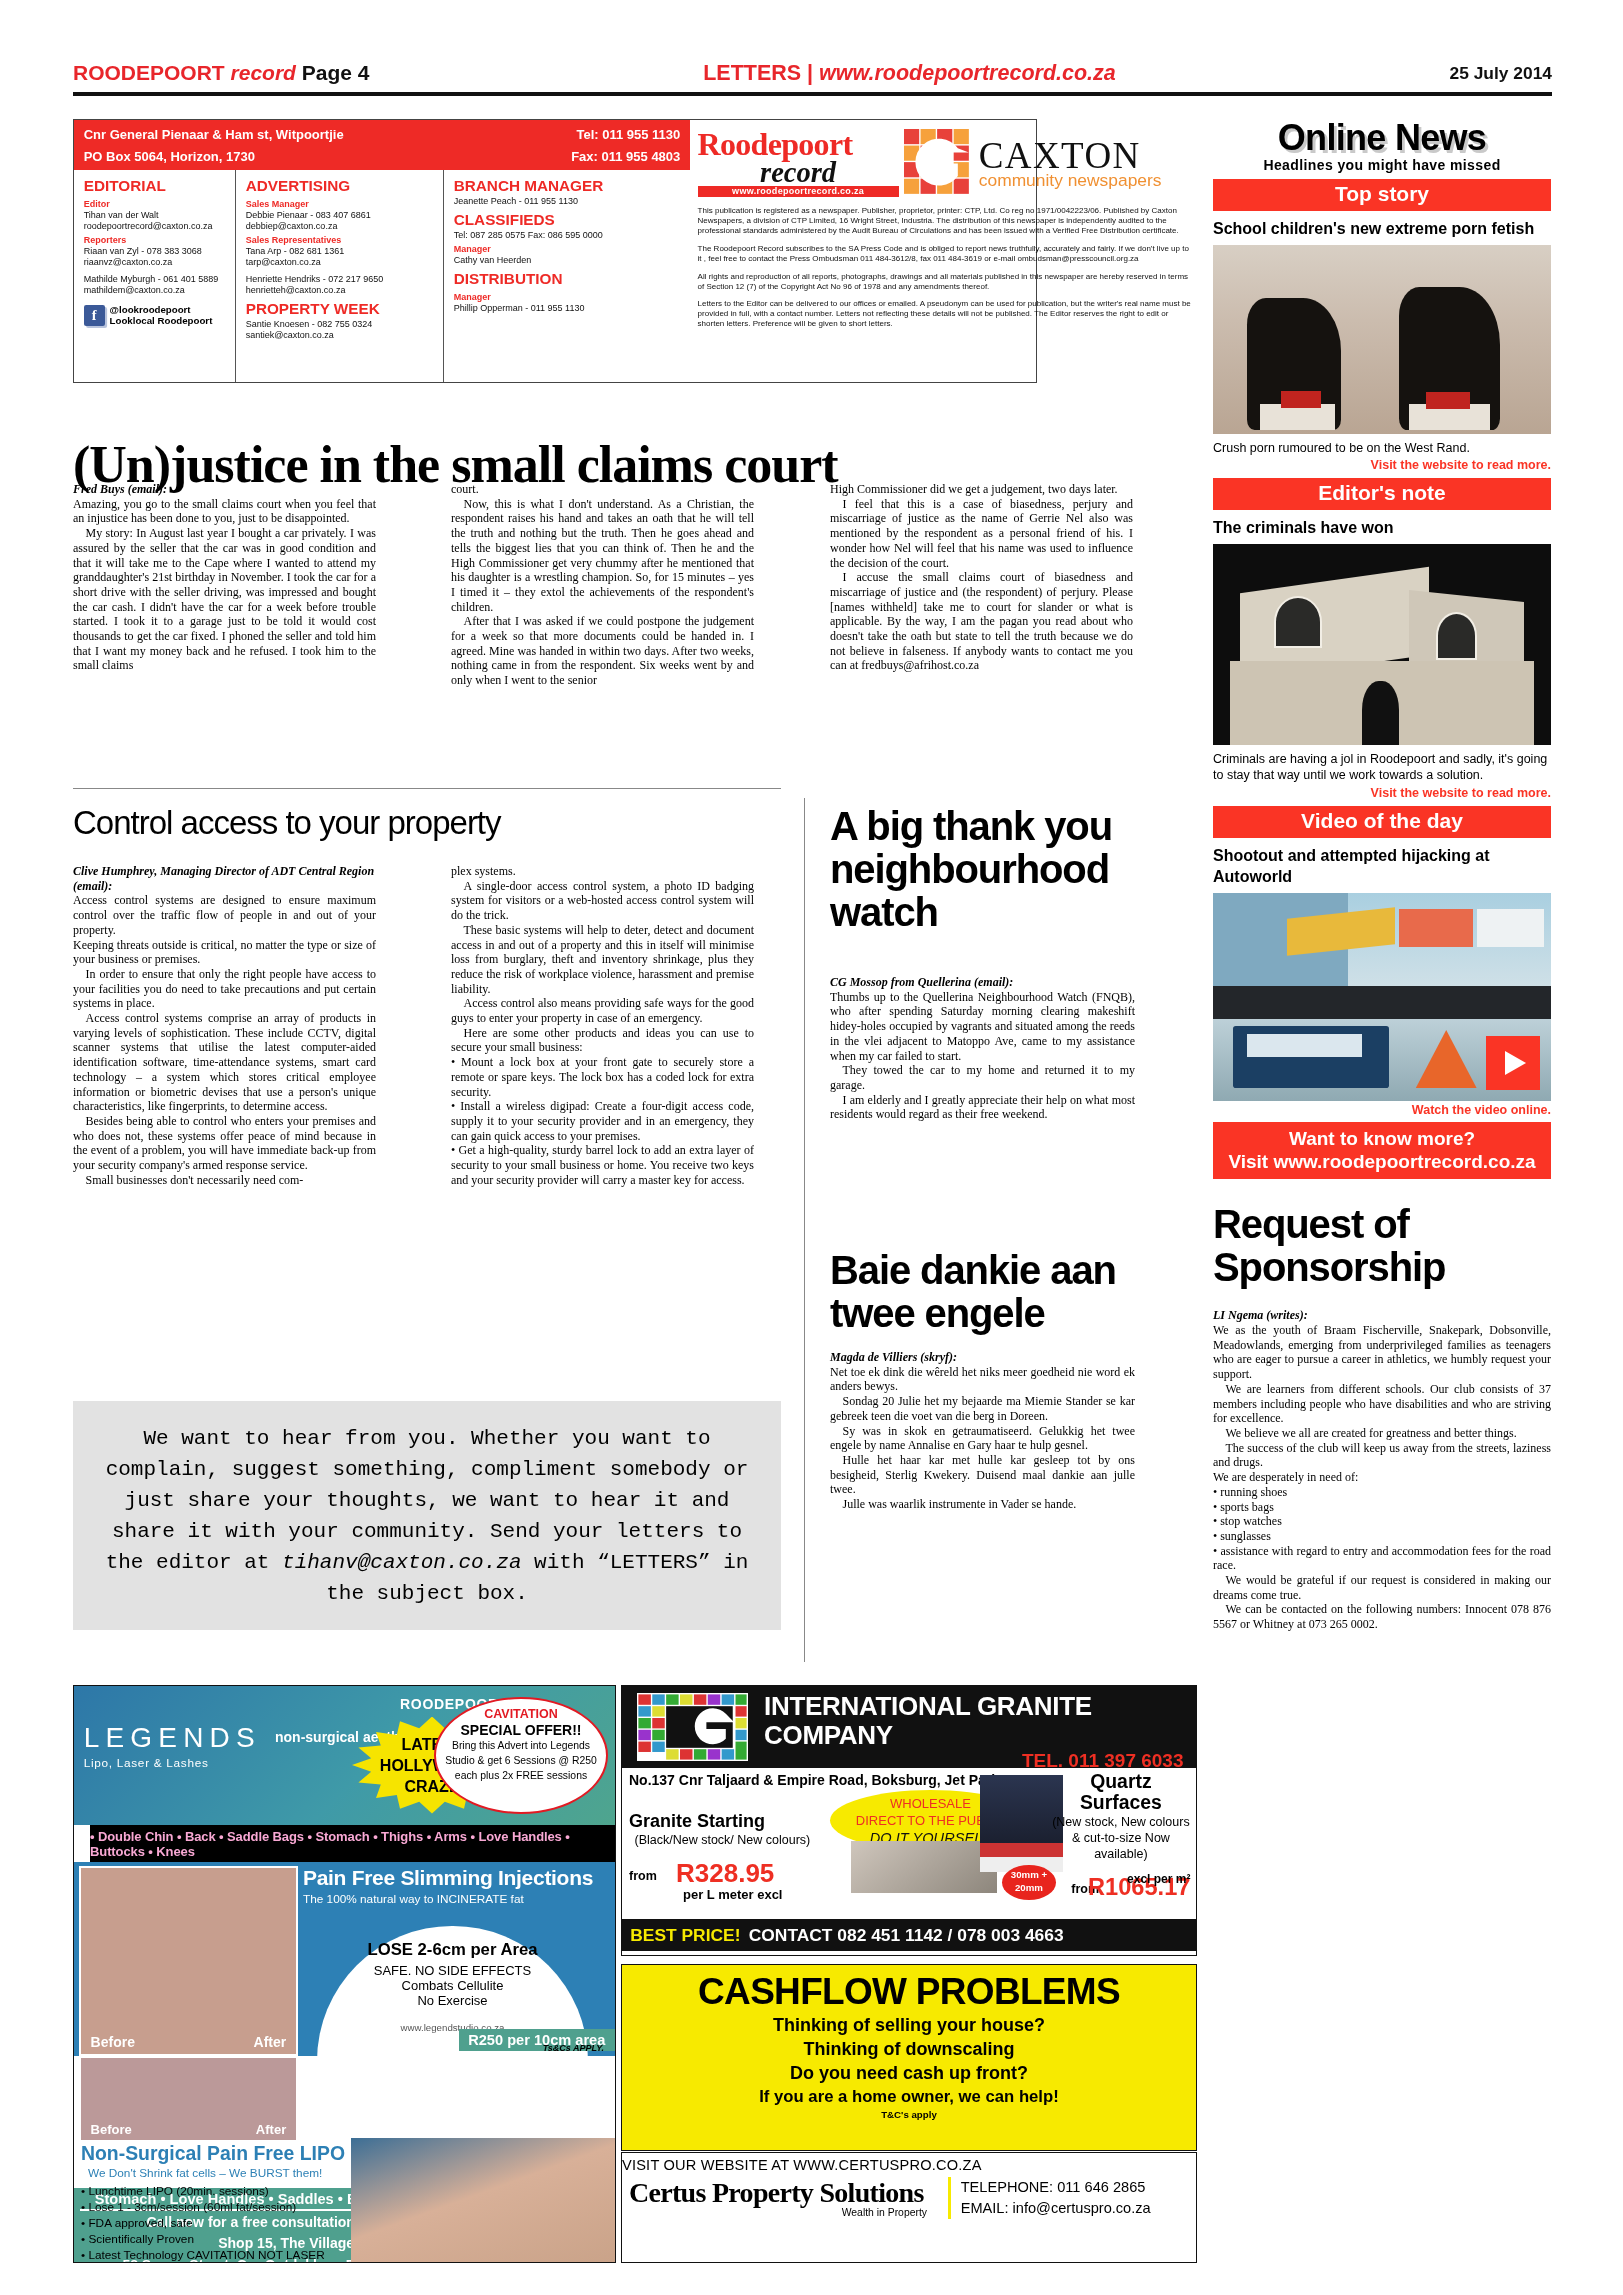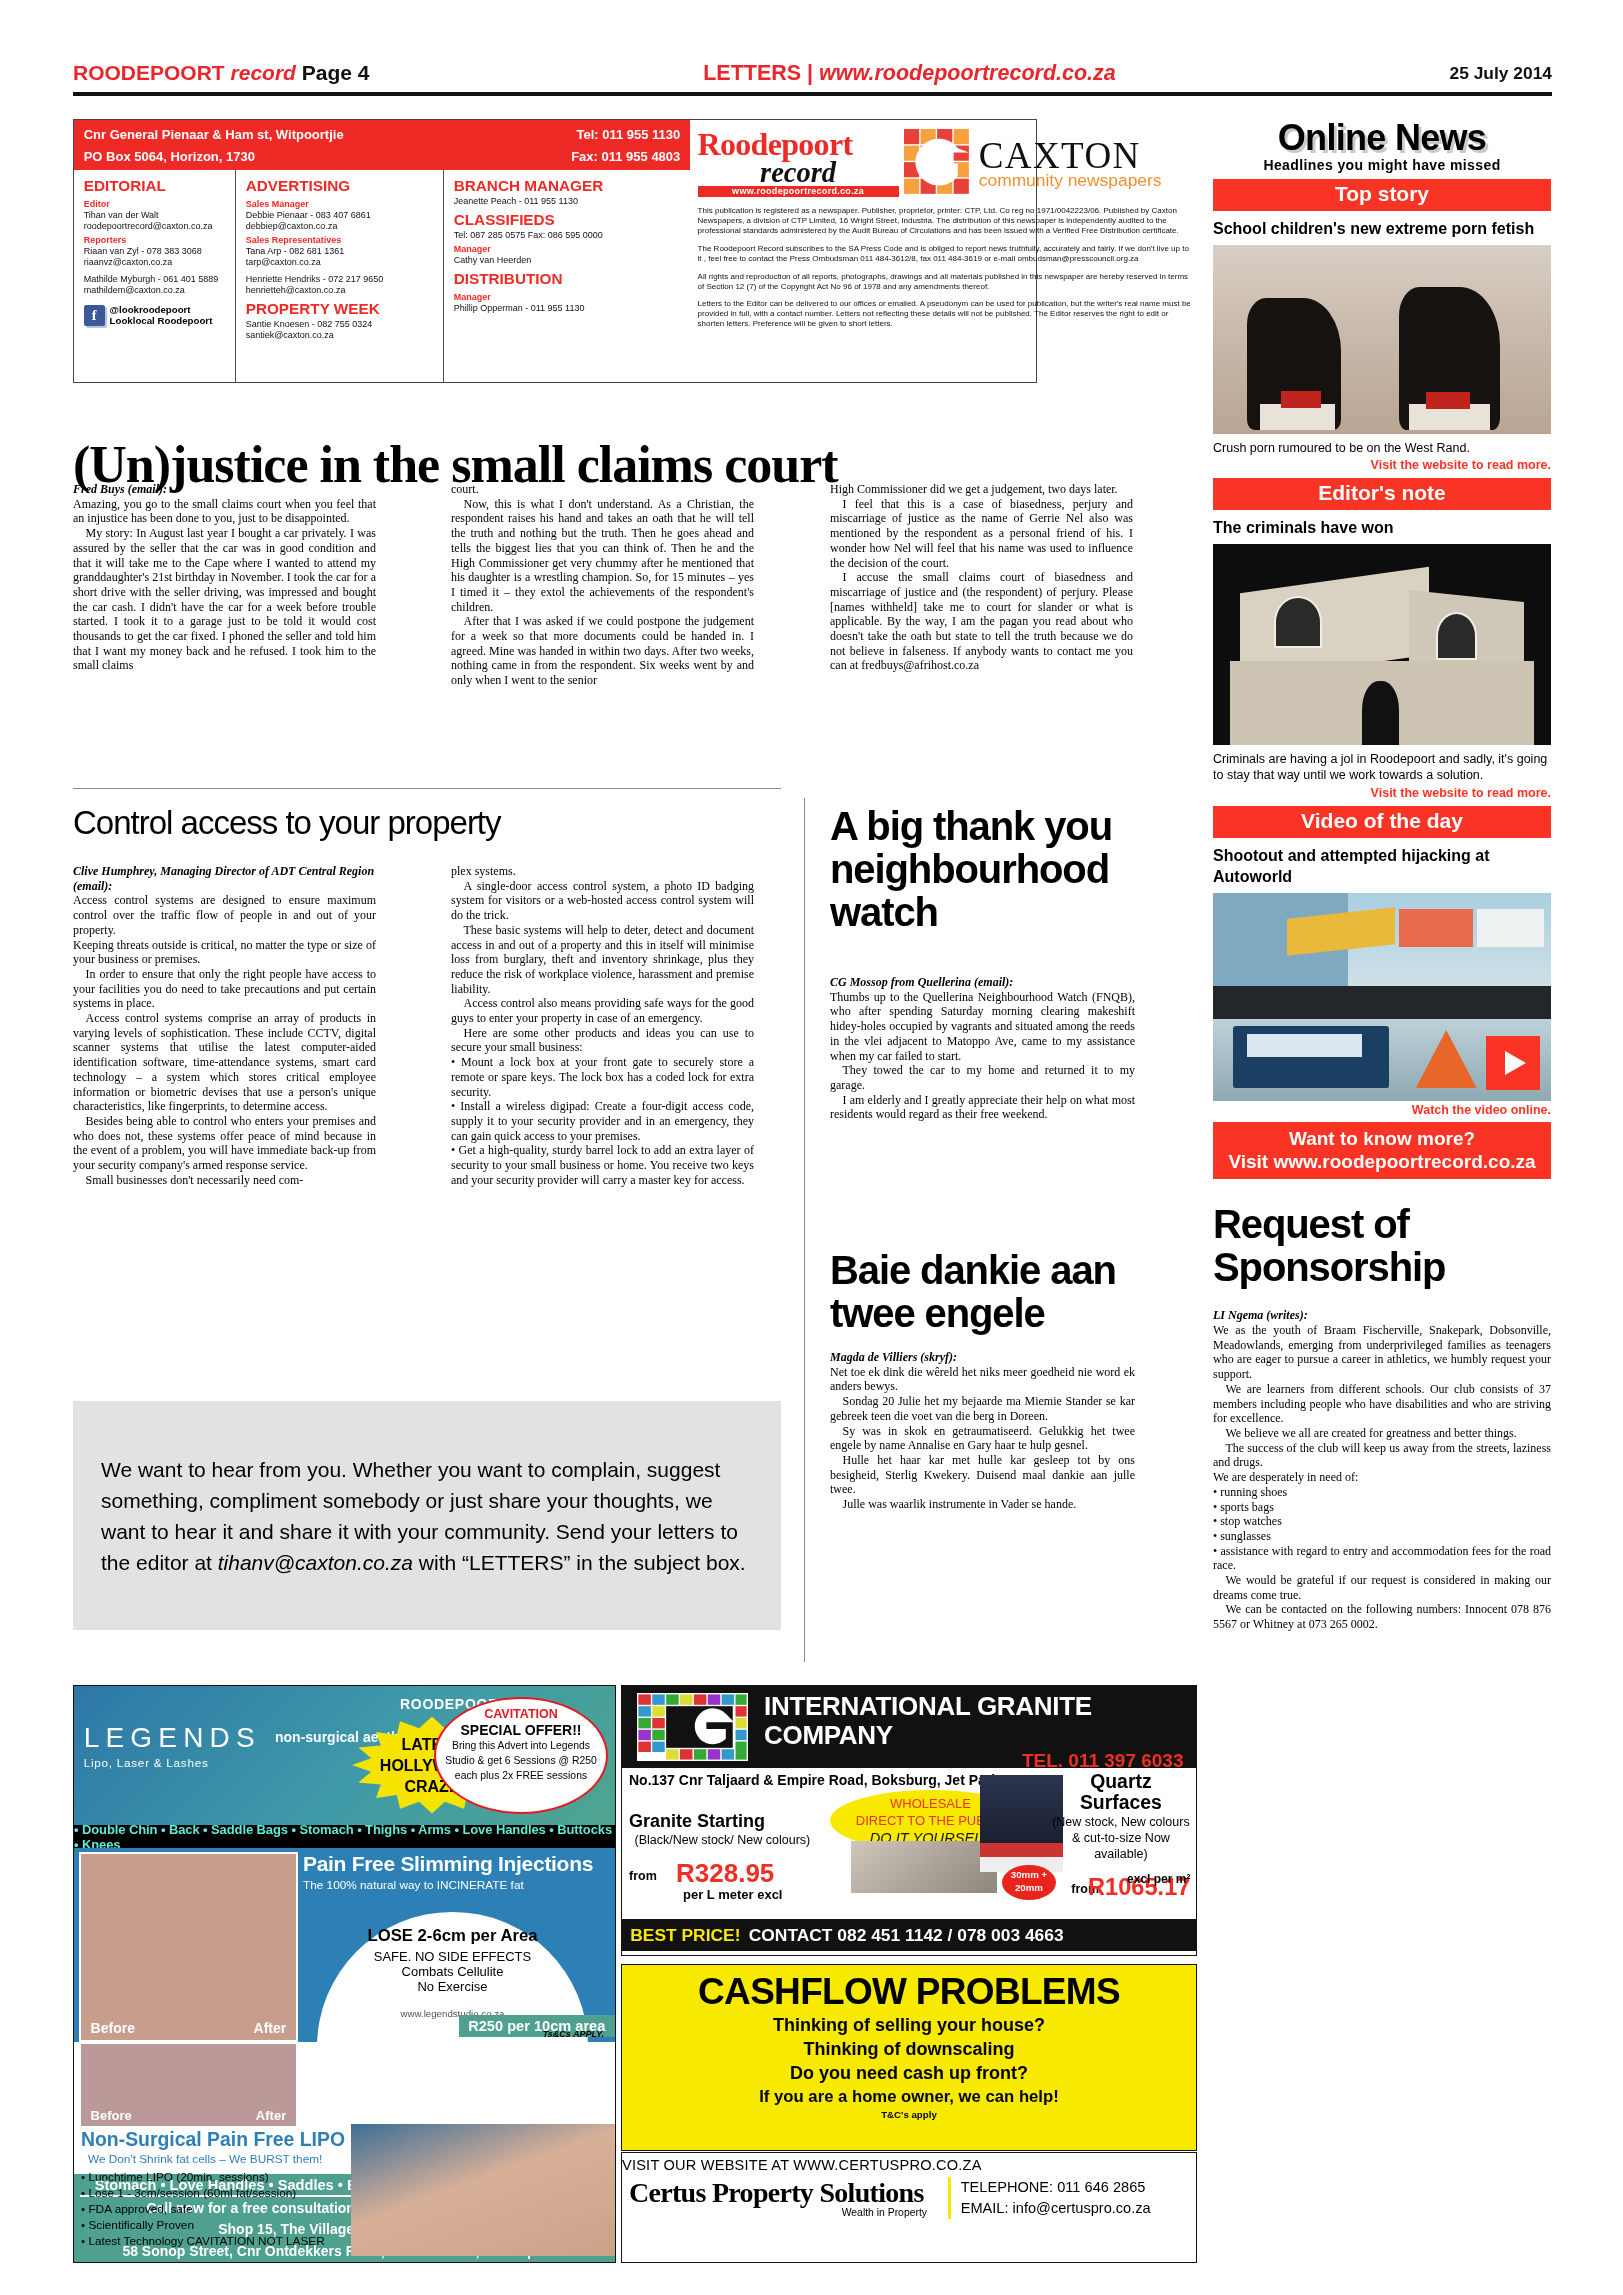--- a/index.html
+++ b/index.html
@@ -51,21 +51,21 @@
   .bodytxt{font-family:"Liberation Serif",serif;font-size:12px;line-height:14.7px;text-align:justify;color:#000;}
   .bodytxt p{margin:0;text-indent:12.5px;}
   .bodytxt p.noind{text-indent:0;}
   .byline{font-family:"Liberation Serif",serif;font-weight:bold;font-style:italic;font-size:12px;line-height:14.7px;}
   .h2{font-size:33px;font-weight:normal;letter-spacing:-1px;line-height:36px;font-family:"Liberation Sans",sans-serif;}
 
   .vline{position:absolute;background:#888;width:1.4px;}
   .hline{position:absolute;background:#888;height:1.4px;}
 
   .greybox{position:absolute;background:#e2e2e2;display:flex;align-items:center;justify-content:center;}
-  .greybox .gt{font-family:Liberation Sans, sans-serif;font-size:21px;line-height:31px;text-align:left;padding:0 28px;}
+  .greybox .gt{font-family:Liberation Mono, monospace;font-size:21px;line-height:31px;text-align:center;padding:0 28px;}
   .greybox .gt i{font-style:italic;}
 
   
   .side{position:absolute;left:1213px;top:119px;width:338px;}
   .on-title{font-size:36px;font-weight:bold;text-align:center;letter-spacing:-0.7px;line-height:37px;text-shadow:2.8px 2.8px 0 #c9c9c9;}
   .on-sub{font-size:14px;font-weight:bold;text-align:center;letter-spacing:0.4px;margin-top:1.4px;}
   .redbar{background:#fa3425;color:#fff;font-size:21px;font-weight:bold;text-align:center;padding:3.5px 0 4.9px 0;margin-top:5.6px;}
   .redbar.two{font-size:19px;line-height:23px;padding:4.9px 0 6.2px;}
   .s-head{font-size:16px;font-weight:bold;line-height:21px;margin:7px 0 5.6px;}
   .s-cap{font-size:12.5px;line-height:16.7px;margin-top:5.6px;}
@@ -80,21 +80,21 @@
   .lg-top{position:relative;height:139px;background:linear-gradient(135deg,#2d77a8 0%,#3f9aa8 55%,#4fa58e 100%);}
   .lg-brand{position:absolute;left:9.7px;top:36px;color:#fff;}
   .lg-brand .b1{font-size:28px;letter-spacing:6.2px;font-weight:300;}
   .lg-brand .b2{font-size:11.8px;letter-spacing:0.7px;margin-top:2.1px;}
   .lg-sub{position:absolute;left:201px;top:42px;color:#fff;font-size:14px;line-height:18px;font-weight:bold;}
   .lg-roode{position:absolute;left:326px;top:9.7px;color:#fff;font-size:14px;font-weight:bold;letter-spacing:0.7px;}
   .star{position:absolute;left:278px;top:30.5px;width:160px;height:97px;background:#f6e400;display:flex;align-items:center;justify-content:center;text-align:center;font-size:16px;font-weight:bold;line-height:21px;clip-path:polygon(50% 0%,58% 12%,70% 5%,72% 19%,85% 16%,82% 30%,96% 32%,88% 43%,100% 50%,88% 57%,96% 68%,82% 70%,85% 84%,72% 81%,70% 95%,58% 88%,50% 100%,42% 88%,30% 95%,28% 81%,15% 84%,18% 70%,4% 68%,12% 57%,0% 50%,12% 43%,4% 32%,18% 30%,15% 16%,28% 19%,30% 5%,42% 12%);}
   .oval{position:absolute;right:7px;top:11px;width:174px;height:117px;background:#fff;border:2.8px solid #e21a23;border-radius:50%;text-align:center;font-size:10.4px;line-height:15.3px;padding-top:8.3px;box-sizing:border-box;}
   .oval .cav{color:#e21a23;font-weight:bold;font-size:12.5px;}
   .oval .so{font-weight:bold;font-size:14px;}
-  .lg-strip{height:23px;background:#000;color:#5eead4;font-size:13px;font-weight:bold;display:flex;align-items:center;justify-content:center;letter-spacing:-0.1px;}
+  .lg-strip{height:37px;background:#000;color:#f9a8d4;font-size:13px;font-weight:bold;display:flex;align-items:center;justify-content:center;letter-spacing:-0.1px;margin-left:16px;}
   .lg-mid{position:relative;height:194px;background:#2d80b5;}
   .lg-ba{position:absolute;left:4.9px;top:4.2px;width:215px;height:186px;background:#c79e8e;border:2.1px solid #fff;}
   .lg-ba .lbl{position:absolute;bottom:4.2px;color:#fff;font-size:14px;font-weight:bold;}
   .lg-pf{position:absolute;left:229px;top:4.2px;right:4.2px;color:#fff;}
   .lg-pf .t1{font-size:21px;font-weight:bold;letter-spacing:-0.3px;}
   .lg-pf .t2{font-size:11.8px;margin-top:2.1px;}
   .lg-wh{position:absolute;left:243px;top:64px;width:271px;height:135px;background:#fff;border-radius:139px 139px 0 0;text-align:center;padding-top:14px;box-sizing:border-box;}
   .lg-wh .w1{font-size:16.7px;font-weight:bold;}
   .lg-wh .w2{font-size:13px;margin-top:2.8px;}
   .lg-wh .w3{font-size:13px;}

